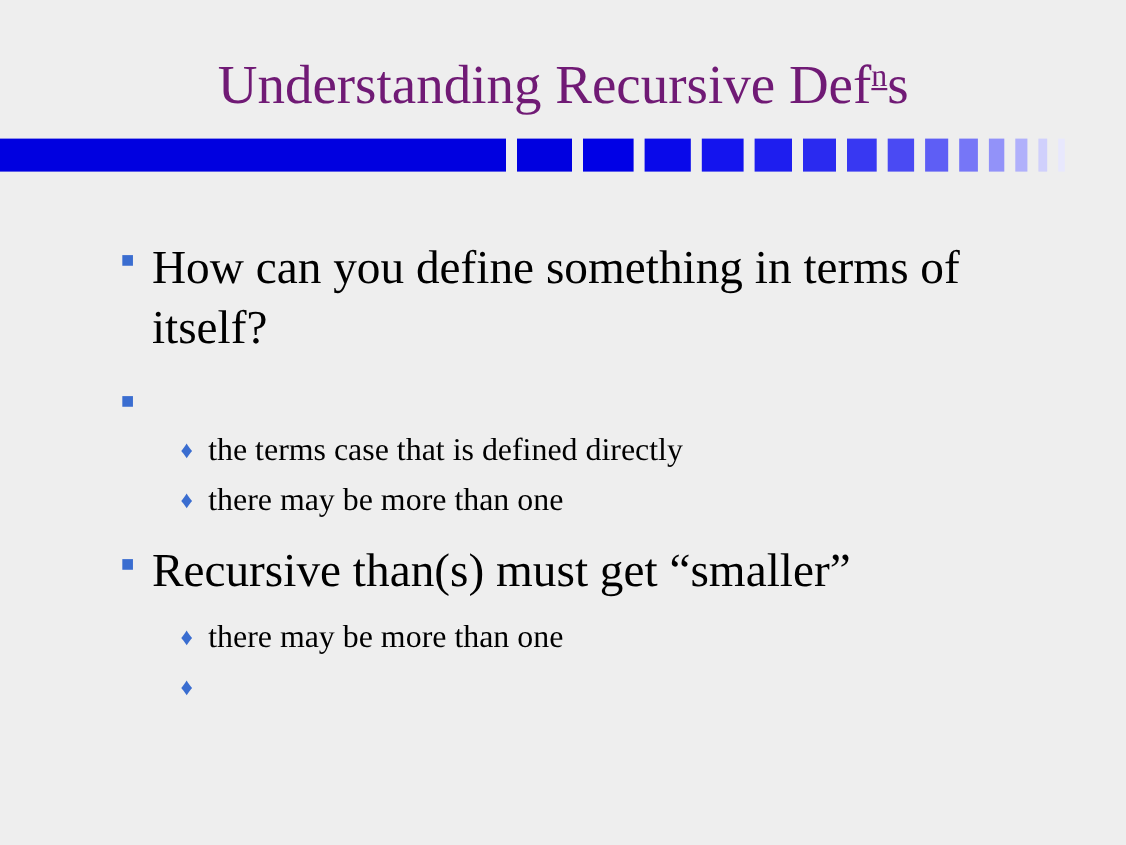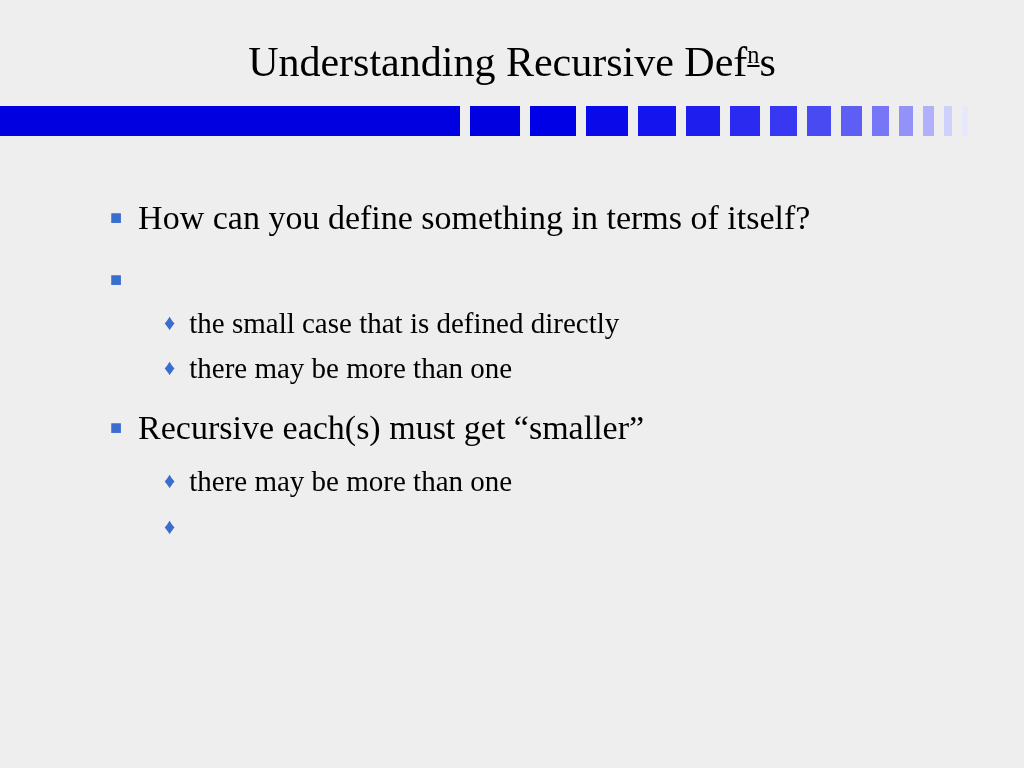--- a/index.html
+++ b/index.html
@@ -14,23 +14,23 @@
       font-family: "Times New Roman", Times, serif;
       overflow: hidden;
     }
     .slide {
       width: 100%;
       height: 100%;
       position: relative;
     }
     .title {
       text-align: center;
-      font-size: 42px;
-      color: #000000;
-      padding-top: 38px;
+      font-size: 50px;
+      color: #701a75;
+      padding-top: 48px;
       padding-bottom: 12px;
       font-weight: normal;
     }
     .title sup {
       text-decoration: underline;
       font-size: 0.58em;
       vertical-align: super;
       position: relative;
       top: 2px;
     }
@@ -58,21 +58,21 @@
       margin-bottom: 14px;
     }
     .bullet-1 .marker {
       color: #3a6dd0;
       font-size: 20px;
       margin-right: 16px;
       margin-top: 10px;
       flex-shrink: 0;
     }
     .bullet-1 .text {
-      font-size: 34px;
+      font-size: 43px;
       color: #000;
       line-height: 1.28;
     }
     .bullet-2 {
       display: flex;
       align-items: flex-start;
       margin-left: 54px;
       margin-bottom: 8px;
     }
     .bullet-2 .marker {
@@ -125,31 +125,31 @@
           <span class="marker">■</span>
           <span class="text">How can you define something in terms of itself?</span>
         </div>
       </div>
       <div class="group">
         <div class="bullet-1">
           <span class="marker">■</span>
         </div>
         <div class="bullet-2">
           <span class="marker">♦</span>
-          <span class="text">the small case that is defined directly</span>
+          <span class="text">the terms case that is defined directly</span>
         </div>
         <div class="bullet-2">
           <span class="marker">♦</span>
           <span class="text">there may be more than one</span>
         </div>
       </div>
       <div class="group">
         <div class="bullet-1">
           <span class="marker">■</span>
-          <span class="text">Recursive each(s) must get “smaller”</span>
+          <span class="text">Recursive than(s) must get “smaller”</span>
         </div>
         <div class="bullet-2">
           <span class="marker">♦</span>
           <span class="text">there may be more than one</span>
         </div>
         <div class="bullet-2">
           <span class="marker">♦</span>
         </div>
       </div>
     </div>

